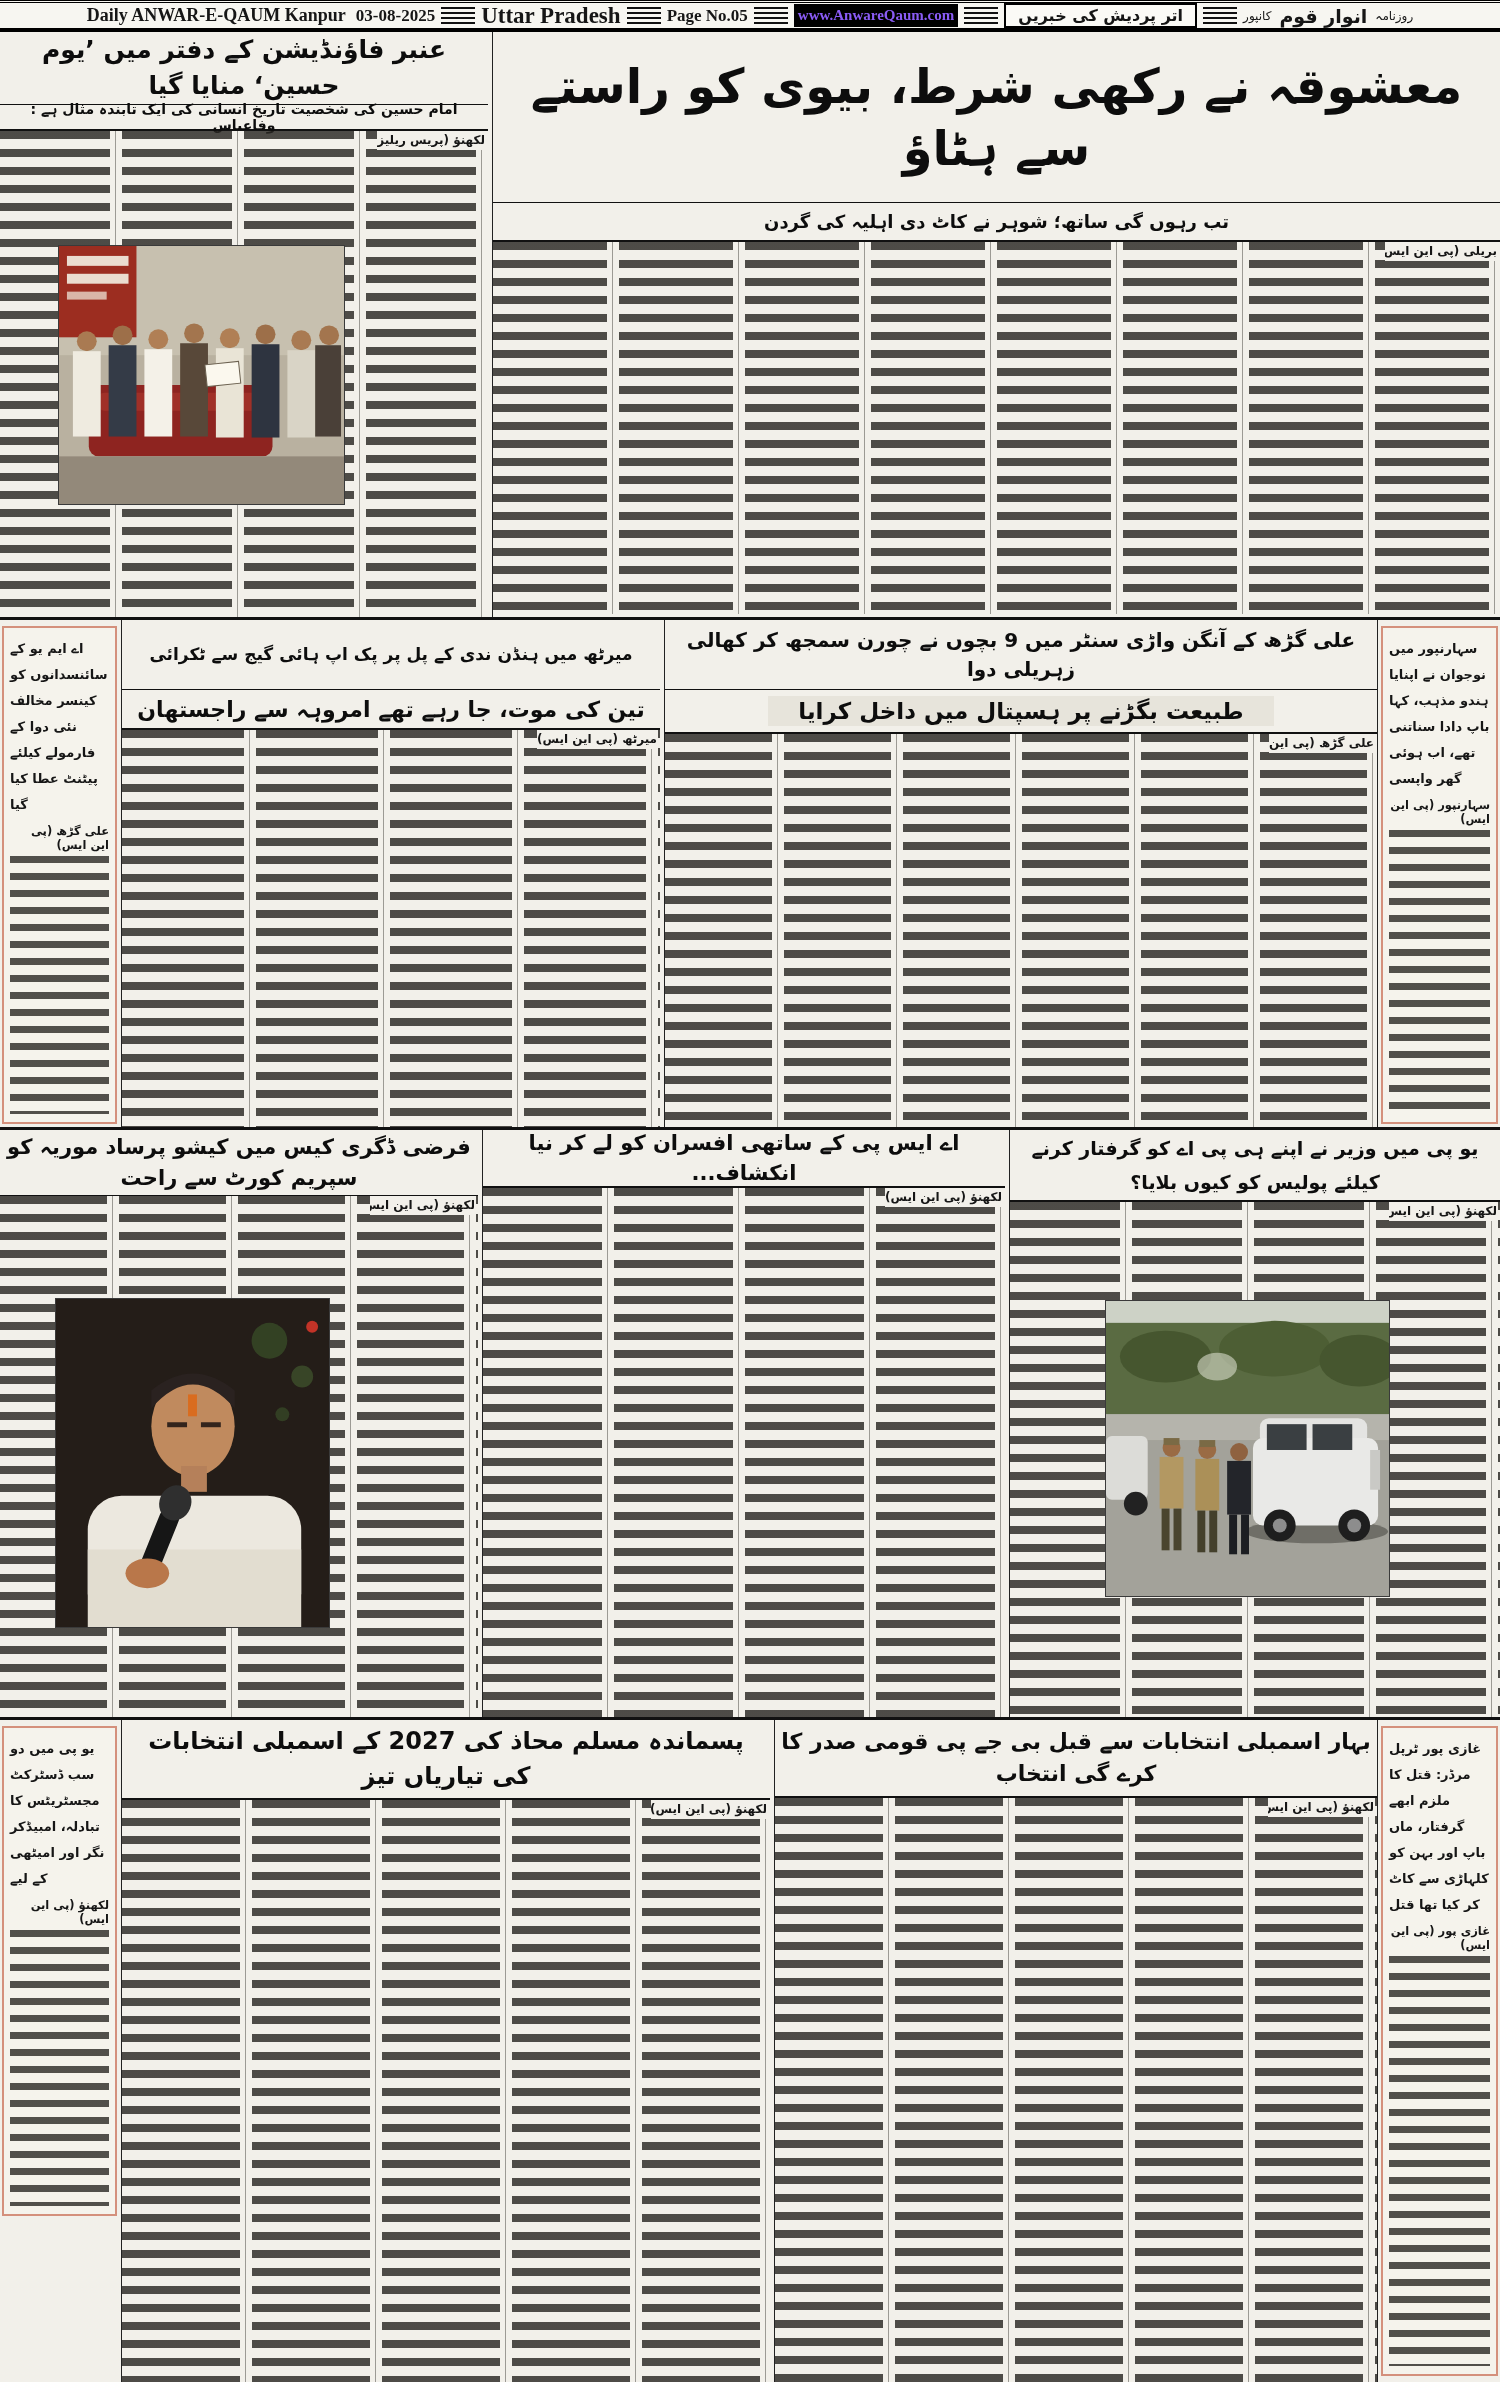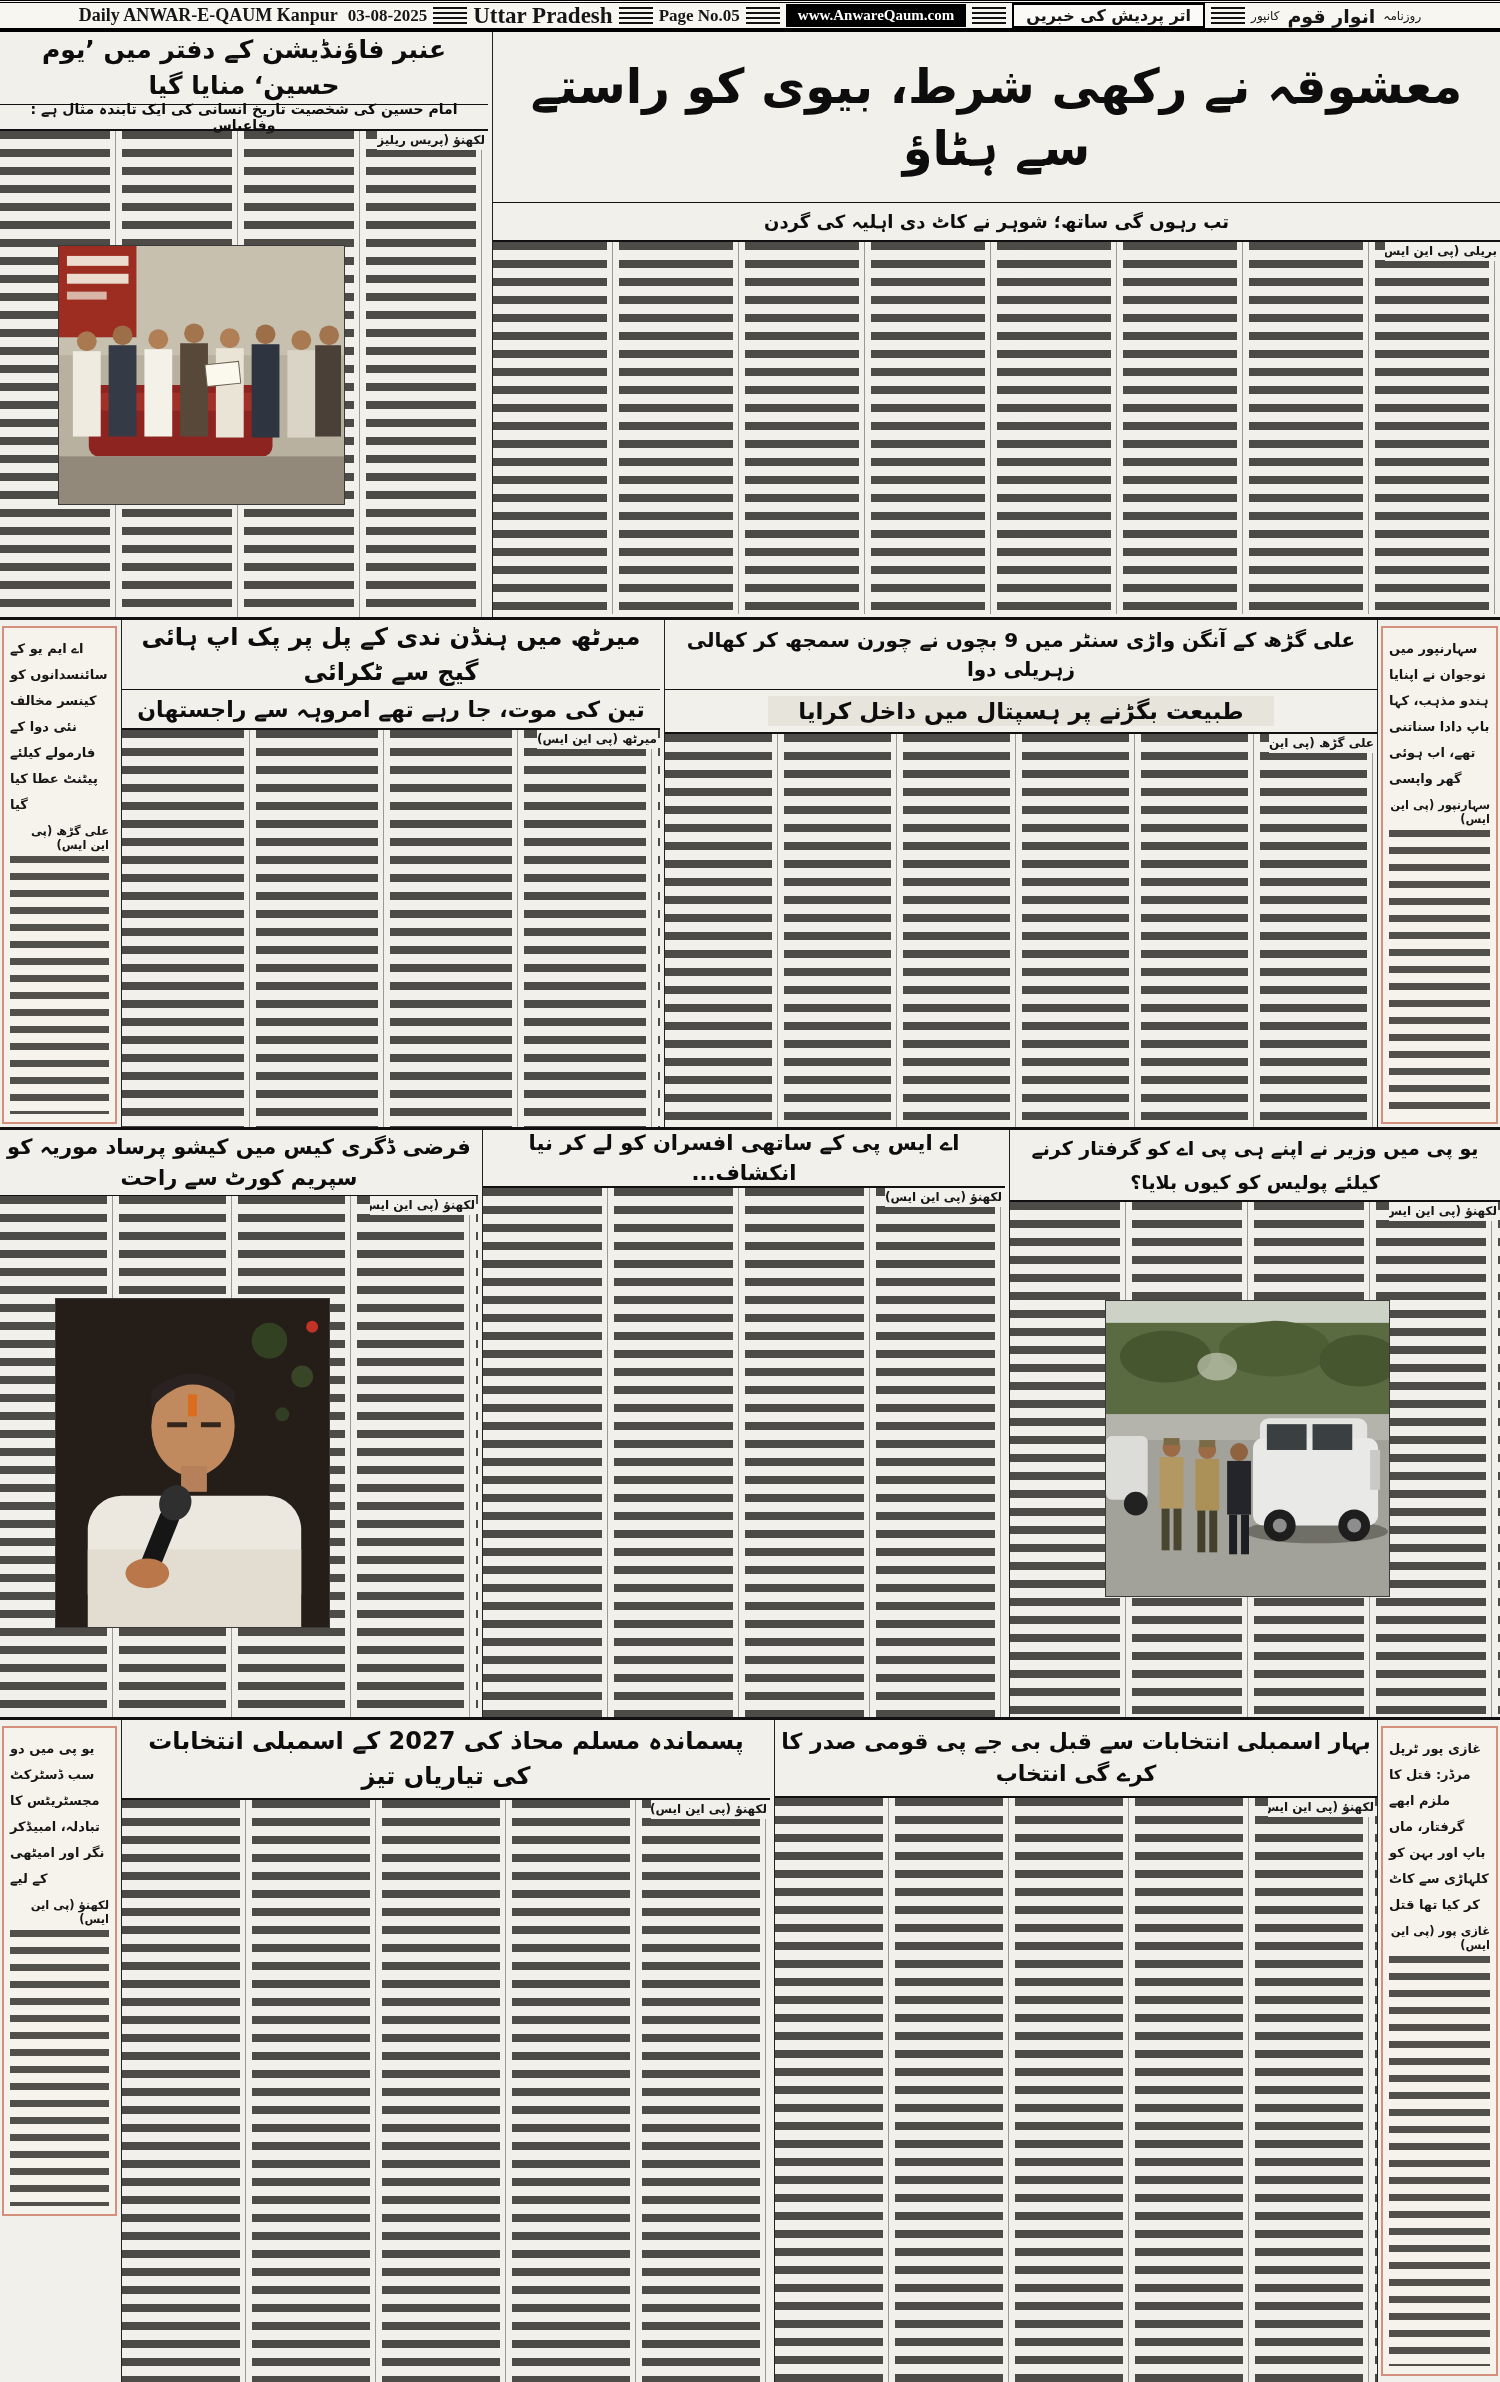--- a/index.html
+++ b/index.html
@@ -26,22 +26,22 @@
     display:flex;align-items:center;justify-content:center;
     padding:0 10px;gap:6px;
   }
   .latin{font-family:"Liberation Serif",serif;}
   .paper-name{font-size:18px;font-weight:bold;white-space:nowrap;}
   .paper-date{font-size:17px;font-weight:bold;margin-left:6px;}
   .region{font-size:23px;font-weight:600;white-space:nowrap;}
   .pageno{font-size:17px;font-weight:bold;white-space:nowrap;}
   .sep{width:34px;height:18px;flex:0 0 auto;
     background:repeating-linear-gradient(to bottom,#111 0 2px,transparent 2px 5px);}
-  .website{background:#000;color:#ffffff;font-size:15px;font-weight:bold;
-    padding:3px 12px;white-space:nowrap;}
+  .website{background:#000;color:#8b5cf6;font-size:15px;font-weight:bold;
+    padding:3px 4px;white-space:nowrap;}
   .urdu{direction:rtl;font-family:"DejaVu Sans",sans-serif;}
   .section-badge{border:2px solid #000;padding:1px 12px;font-size:16px;
     font-weight:bold;white-space:nowrap;background:#fbfaf6;}
   .masthead{display:flex;align-items:center;gap:8px;white-space:nowrap;direction:rtl;}
   .masthead .prefix,.masthead .city{font-size:12px;}
   .masthead .title{font-size:19px;font-weight:bold;letter-spacing:1px;}
   
   .story{position:absolute;box-sizing:border-box;}
   .vr-l{border-left:1px solid #222;}
   .vr-r{border-right:1px solid #222;}
@@ -144,21 +144,21 @@
 
   <div class="hdiv" style="top:617px;"></div>
 
   <aside class="sidebox" style="left:2px;top:626px;width:115px;height:498px;">
     <div class="boxtitle">اے ایم یو کے سائنسدانوں کو کینسر مخالف نئی دوا کے فارمولے کیلئے پیٹنٹ عطا کیا گیا</div>
     <div class="boxby">علی گڑھ (پی این ایس)</div>
     <div class="boxfill"></div>
   </aside>
 
   <section class="story vr-l" style="left:121px;top:620px;width:539px;height:508px;">
-    <div class="headline rule-b1" style="height:70px;font-size:24px;">میرٹھ میں ہنڈن ندی کے پل پر پک اپ ہائی گیج سے ٹکرائی</div>
+    <div class="headline rule-b1" style="height:70px;font-size:17px;">میرٹھ میں ہنڈن ندی کے پل پر پک اپ ہائی گیج سے ٹکرائی</div>
     <div class="subhead rule-b2" style="height:40px;font-size:22px;">تین کی موت، جا رہے تھے امروہہ سے راجستھان</div>
     <div class="body" style="height:398px;--colw:134px;">
       <div class="cols"></div>
       <div class="byline">میرٹھ (پی این ایس)</div>
     </div>
   </section>
 
   <section class="story vr-l vr-r" style="left:664px;top:620px;width:714px;height:508px;">
     <div class="headline rule-b1" style="height:70px;font-size:20px;">علی گڑھ کے آنگن واڑی سنٹر میں 9 بچوں نے چورن سمجھ کر کھالی زہریلی دوا</div>
     <div class="subhead rule-b2" style="height:44px;font-size:23px;">

